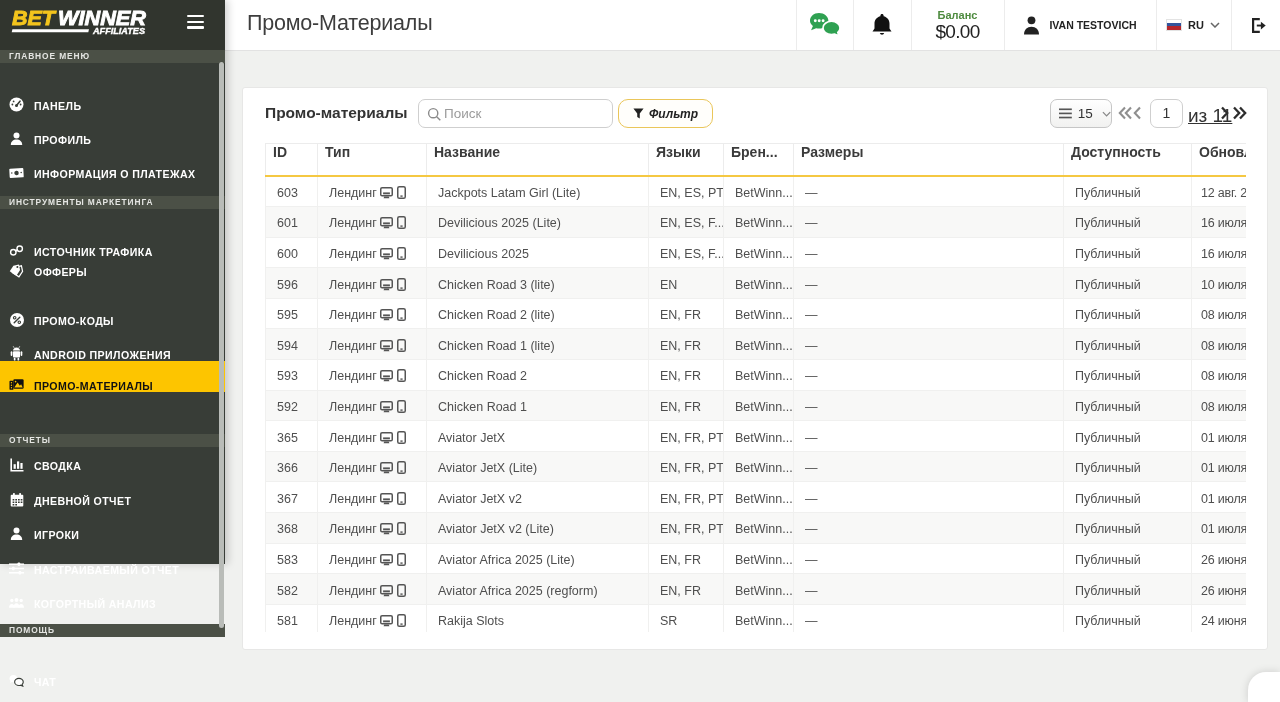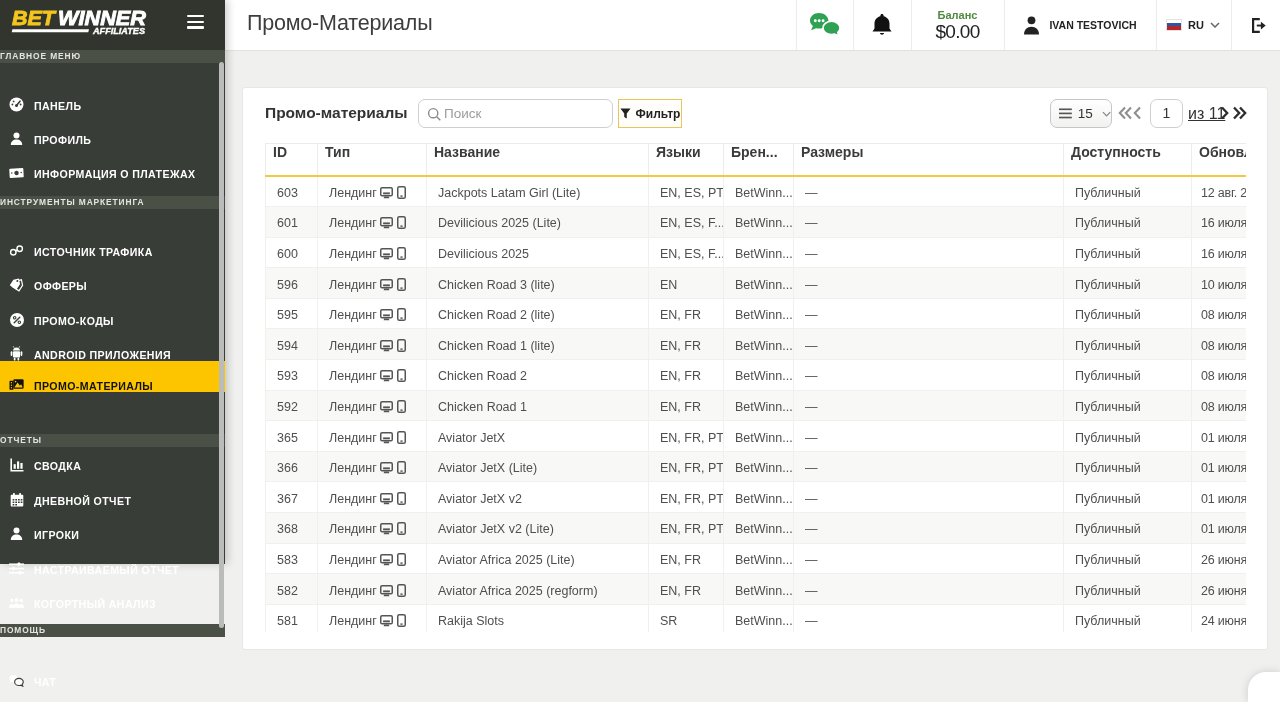--- a/index.html
+++ b/index.html
@@ -6,43 +6,43 @@
 * { margin:0; padding:0; box-sizing:border-box; }
 html,body { width:1280px; height:702px; overflow:hidden; }
 body { font-family:"Liberation Sans", sans-serif; background:#f0f1ef; position:relative; }
 
 
 #sidebar { position:absolute; left:0; top:0; width:225px; height:564px; background:#383d37; box-shadow:3px 0 8px rgba(0,0,0,0.18); z-index:5; }
 #logoblock { position:absolute; left:0; top:0; width:225px; height:51px; background:#31352e; }
 #logo { position:absolute; left:0; top:0; }
 #hamb { position:absolute; left:187px; top:15px; width:17px; height:14px; }
 #hamb div { height:2.3px; background:#fff; border-radius:1px; margin-bottom:3.4px; }
-.strip { position:absolute; left:0; width:225px; height:13px; background:#4b5046; color:#e4e5e2; font-size:8.4px; font-weight:bold; letter-spacing:0.9px; line-height:13px; }
+.strip { position:absolute; left:0; width:225px; height:13px; background:#4b5046; color:#e4e5e2; font-size:8.4px; font-weight:bold; letter-spacing:0.9px; line-height:13px; padding-left:9px; }
 .mitem { position:absolute; left:0; width:225px; height:34px; display:flex; align-items:flex-end; color:#fff; font-size:10.6px; font-weight:bold; letter-spacing:0.4px; white-space:nowrap; }
 .mitem .mi { width:15px; height:15px; margin-left:9px; margin-right:10px; flex:none; display:flex; align-items:center; justify-content:center; }
 .mitem .mi svg { display:block; }
 .mitem.active { background:#fdc500; color:#111; height:31px; }
 #sb-thumb { position:absolute; left:219px; top:62px; width:5px; height:566px; background:#b9bcb8; border-radius:3px; z-index:6; }
 
 
 #tophdr { position:absolute; left:225px; top:0; width:1055px; height:51px; background:#fff; border-bottom:1px solid #e2e2e2; }
 #pagetitle { position:absolute; left:22px; top:8px; font-size:21.5px; letter-spacing:-0.2px; line-height:30px; color:#3d3d3d; }
 .hdiv { position:absolute; top:0; width:1px; height:50px; background:#ececec; }
 .hbox { position:absolute; top:0; height:50px; display:flex; align-items:center; justify-content:center; }
 
 
 #card { position:absolute; left:242px; top:87px; width:1026px; height:563px; background:#fff; border:1px solid #e7e7e6; border-radius:3px; }
 #cardtitle { position:absolute; left:22px; top:16px; font-size:15.5px; font-weight:bold; color:#333; }
 #search { position:absolute; left:175px; top:11px; width:195px; height:29px; border:1px solid #cfcfcf; border-radius:7px; background:#fff; }
 #search .ph { position:absolute; left:25px; top:6px; font-size:13.5px; color:#9b9b9b; }
-#filterbtn { position:absolute; left:375px; top:11px; width:64px; height:29px; border:1.5px solid #eac65a; border-radius:0; background:#fffefb; display:flex; align-items:center; justify-content:center; font-size:12px; font-weight:bold; color:#222; }
+#filterbtn { position:absolute; left:375px; top:11px; width:95px; height:29px; border:1.5px solid #eac65a; border-radius:10px; background:#fffefb; display:flex; align-items:center; justify-content:center; font-size:12px; font-weight:bold; color:#222;font-style:italic; }
 
 #pgsel { position:absolute; left:807px; top:11px; width:62px; height:29px; border:1px solid #c6c6c6; border-radius:7px; background:linear-gradient(#ffffff,#f1f1f0); display:flex; align-items:center; }
 #pginput { position:absolute; left:907px; top:11px; width:33px; height:29px; border:1px solid #cfcfcf; border-radius:7px; text-align:center; font-size:14px; color:#333; line-height:27px; }
-#pgof { position:absolute; left:945px; top:17px; font-size:16px; color:#333;text-decoration:underline; }
+#pgof { position:absolute; left:945px; top:17px; font-size:19px; color:#333;text-decoration:underline; }
 
 
 #tclip { position:absolute; left:22px; top:55px; width:981px; height:489px; overflow:hidden; }
 table { border-collapse:collapse; table-layout:fixed; width:1130px; }
 th { border:1px solid #ececec; border-bottom:2px solid #f5c842; font-size:14px; color:#3b3b3b; text-align:left; font-weight:bold; height:28px; padding:0 0 15px 7px;margin-left:34px; }
 td { border:1px solid #f0f0ef; font-size:12.5px; color:#4f4f4f; height:30.6px; padding:3px 0 0 11px; overflow:hidden; white-space:nowrap; }
 tr.alt td { background:#f8f8f7; }
 td:last-child { padding-left:9px; letter-spacing:-0.2px; }
 .ticon { display:inline-block; vertical-align:-2px; }
 
@@ -98,21 +98,21 @@
   <div class="strip" style="top:196px;">ИНСТРУМЕНТЫ МАРКЕТИНГА</div>
   <div class="mitem" style="top:224px;"><span class="mi">
         <svg width="16" height="13" viewBox="0 0 16 13">
           <g stroke="#fff" stroke-width="1.5" fill="none">
             <circle cx="4.6" cy="8.4" r="2.9"></circle>
             <circle cx="11.4" cy="4.6" r="2.9"></circle>
             <path d="M6.4 7.4 L9.6 5.6" stroke-width="1.8"></path>
           </g>
         </svg>
       </span>ИСТОЧНИК ТРАФИКА</div>
-  <div class="mitem" style="top:258px;"><span class="mi">
+  <div class="mitem" style="top:244px;"><span class="mi">
         <svg width="16" height="14" viewBox="0 0 16 14">
           <path d="M3.5 7.5 L8.5 2.5 L14.5 2.5 L14.5 8.5 L9.5 13.5 Z" fill="none" stroke="#fff" stroke-width="1.3" transform="rotate(-12 9 8)"></path>
           <path d="M0.8 6.2 L5.8 1.2 L11.8 1.2 L11.8 7.2 L6.8 12.2 Z" fill="#fff" transform="rotate(-12 6.3 6.7)"></path>
           <circle cx="9.7" cy="3.3" r="1.1" fill="#383d37" transform="rotate(-12 6.3 6.7)"></circle>
         </svg>
       </span>ОФФЕРЫ</div>
   <div class="mitem" style="top:293px;"><span class="mi">
         <svg width="14" height="14" viewBox="0 0 14 14">
           <circle cx="7" cy="7" r="7" fill="#fff"></circle>
           <path d="M4.2 9.8 L9.8 4.2" stroke="#383d37" stroke-width="1.4" stroke-linecap="round"></path>

